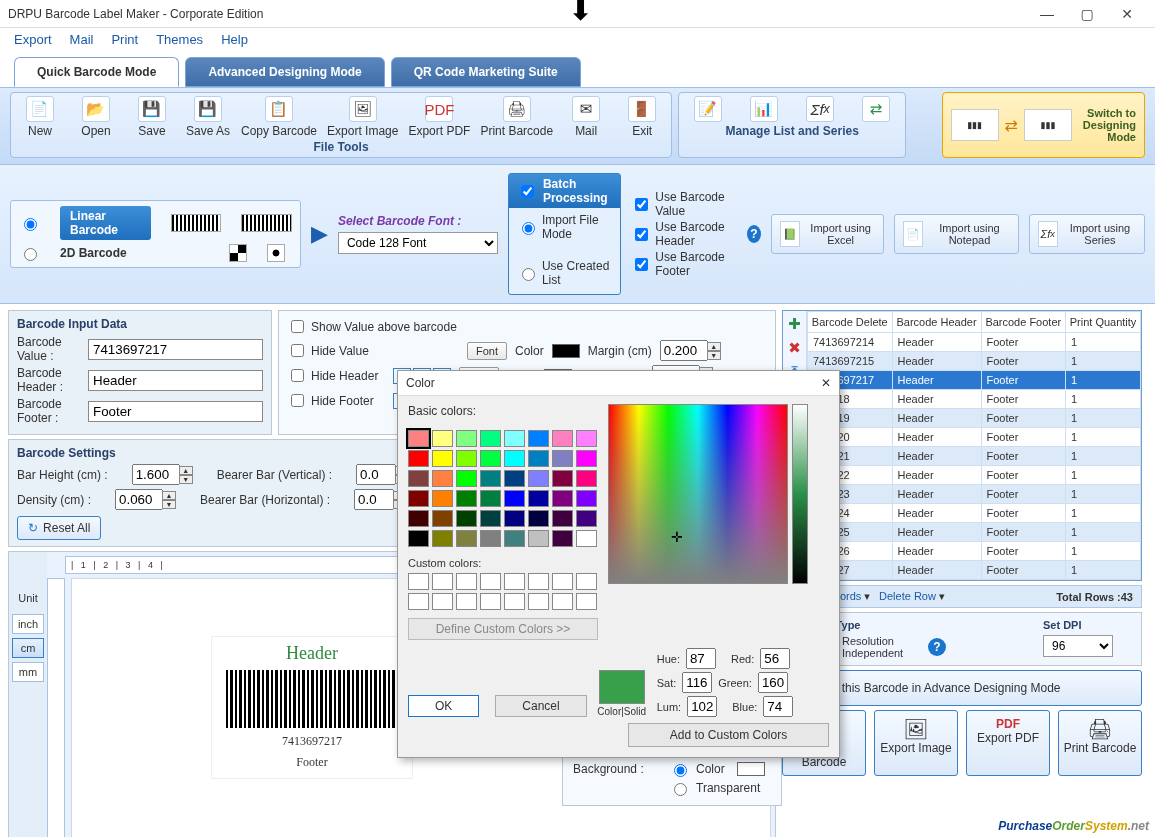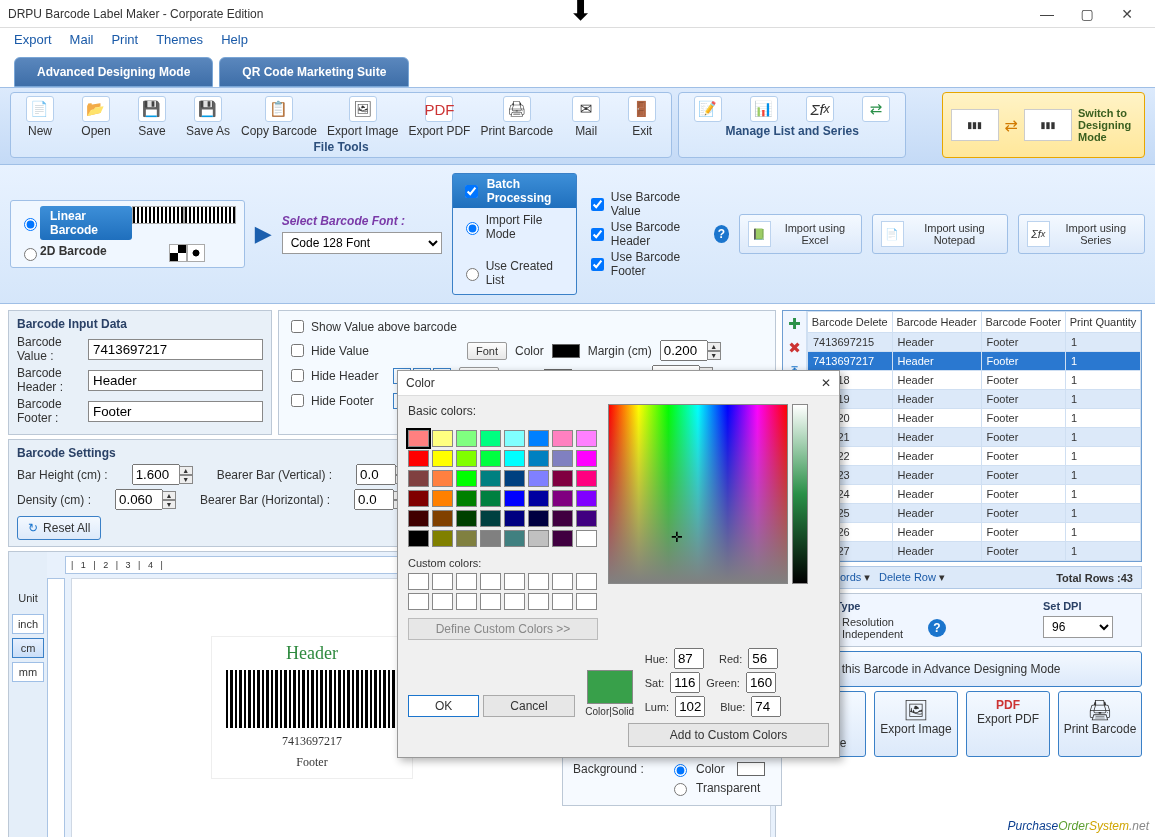--- a/index.html
+++ b/index.html
@@ -15,21 +15,21 @@
 .ribbon { display:flex; gap:6px; padding: 4px 10px 6px; background: linear-gradient(#dceafc,#c4daf6); border-top:1px solid #9fbfe6; border-bottom:1px solid #9fbfe6;}
 .ribgroup { border:1px solid #9fbfe6; background:linear-gradient(#eaf3ff,#d8e8fb); border-radius:4px; display:flex; flex-direction:column; align-items:center; padding:3px 6px; }
 .ribgroup .items { display:flex; gap:10px; align-items:flex-start; }
 .ribitem { display:flex; flex-direction:column; align-items:center; gap:2px; min-width:46px; cursor:pointer; }
 .ribitem .ic { width:28px; height:26px; background:#fff; border:1px solid #b5cfed; border-radius:3px; display:flex; align-items:center; justify-content:center; font-size:15px;}
 .ribgroup .glabel { font-weight:600; color:#2c4f7c; margin-top:2px;}
 .switchbox { border:1px solid #e7a600; background:linear-gradient(#fff3c6,#ffe79a); border-radius:4px; display:flex; align-items:center; gap:6px; padding:4px 8px; cursor:pointer;}
 .switchbox .thumb{width:48px;height:32px;background:#fff;border:1px solid #ccc;display:flex;align-items:center;justify-content:center;font-size:9px;}
 .secondbar { display:flex; gap:10px; padding:8px 10px; background: linear-gradient(#e8f2ff,#d5e6fa); border-bottom:1px solid #9fbfe6; align-items:center;}
 .bgroup { border:1px solid #9fbfe6; background:#f0f7ff; border-radius:3px; padding:5px 8px; display:flex; flex-direction:column; gap:4px;}
-.radiorow { display:flex; gap:0; }
+.radiorow { display:flex; align-items:center; gap:20px; }
 .pill { background:linear-gradient(#3d8fd8,#1f6fbd); color:#fff; padding:3px 10px; border-radius:3px; font-weight:600;}
 .barcodebox { width:62px;height:18px; background:repeating-linear-gradient(90deg,#000 0,#000 2px,#fff 2px,#fff 4px); display:inline-block; border:1px solid #aaa;}
 .brow { display:flex; align-items:center; gap:10px;}
 .fontlabel { color:#7a3aa8; font-weight:700; font-style:italic;}
 select, input[type=text] { border:1px solid #999; padding:2px 4px; font-size:12px; background:#fff;}
 .chkgroup { border:1px solid #3a80c7; background:#e5f0ff; border-radius:3px; padding:0 0 4px; display:flex; flex-direction:column; gap:2px; }
 .chkgroup .hdr { background:linear-gradient(#3d8fd8,#1f6fbd); color:#fff; padding:3px 8px; font-weight:600; display:flex; align-items:center; gap:6px;}
 .chkgroup .body { padding:3px 8px; display:flex; flex-direction:column; gap:18px;}
 .cb { display:flex; align-items:center; gap:4px;}
 .impbtn { border:1px solid #9fbfe6; background:linear-gradient(#f4f9ff,#dce9fa); border-radius:3px; padding:6px 8px; display:flex; align-items:center; gap:6px; cursor:pointer; font-size:11px; text-align:center;}
@@ -108,21 +108,21 @@
 .gridfoot{background:#dce9f9; border:1px solid #b0c8e5; padding:4px 8px; display:flex; justify-content:space-between; align-items:center; font-size:11px;}
 .gridfoot .lnk{color:#1a5aa8; cursor:pointer;}
 .imgtype{border:1px solid #bcc8d6; background:#f0f6ff; padding:6px 8px; display:flex; gap:8px;}
 .imgtype .sec{border:0; flex:1;}
 .imgtype .sect{font-weight:700; color:#2a4166; font-size:11px; margin-bottom:4px;}
 .advbtn{border:1px solid #3a80c7; background:linear-gradient(#f4f9ff,#dce9fa); padding:8px; display:flex; align-items:center; gap:8px; cursor:pointer; border-radius:3px;}
 .advbtn .chk{width:18px;height:18px;background:#1b75cd;border-radius:50%;color:#fff;display:flex;align-items:center;justify-content:center;font-size:11px;}
 .btnrow{display:flex; gap:8px;}
 .bigbtn{flex:1; border:1px solid #3a80c7; background:linear-gradient(#f4f9ff,#dce9fa); padding:6px 4px; text-align:center; border-radius:3px; cursor:pointer;}
 .bigbtn .ic{font-size:20px; display:block;}
-.watermark{position:fixed; right:6px; bottom:4px; font-style:italic; font-weight:400;}
+.watermark{position:fixed; right:6px; bottom:4px; font-style:italic; font-weight:700;}
 .watermark .p{color:#0b3e8f;}.watermark .o{color:#5b9e2f;}.watermark .s{color:#cfa400;}.watermark .n{color:#888;}
 </style>
 </head>
 <body>
 
 <div class="titlebar">
   <span class="title">DRPU Barcode Label Maker - Corporate Edition</span>
   <span class="winbtn">—</span>
   <span class="winbtn">▢</span>
   <span class="winbtn">✕</span>
@@ -130,20 +130,21 @@
 
 <div class="menubar">
   <span>Export</span>
   <span>Mail</span>
   <span>Print</span>
   <span>Themes</span>
   <span>Help</span>
 </div>
 
 <div class="tabrow">
+  <div class="tab active">Quick Barcode Mode</div>
   <div class="tab">Advanced Designing Mode</div>
   <div class="tab">QR Code Marketing Suite</div>
 </div>
 
 <div class="ribbon">
   <div class="ribgroup">
     <div class="items">
       <div class="ribitem">
           <div class="ic">📄</div>
           <span>New</span>
@@ -202,21 +203,21 @@
           <div class="ic" style="color:#2a9048">⇄</div>
         </div>
     </div>
     <div class="glabel">Manage List and Series</div>
   </div>
   <div style="flex:1"></div>
   <div class="switchbox">
     <div class="thumb">▮▮▮</div>
     <span style="color:#d17a00;font-size:16px">⇄</span>
     <div class="thumb">▮▮▮</div>
-    <span style="font-weight:700;color:#3a5f1f;text-align:left;font-size:11px;width:58px">Switch to Designing Mode</span>
+    <span style="font-weight:700;color:#3a5f1f;text-align:right;font-size:11px;width:58px">Switch to Designing Mode</span>
   </div>
 </div>
 
 <div class="secondbar">
   <div class="bgroup">
     <div class="radiorow">
       <input type="radio" checked="" style="">
       <span class="pill">Linear Barcode</span>
       <span class="barcodebox"></span>
       <span class="barcodebox"></span>
@@ -446,20 +447,26 @@
         <table>
           <thead>
               <tr>
             <th>Barcode Delete</th>
             <th>Barcode Header</th>
             <th>Barcode Footer</th>
             <th>Print Quantity</th>
           </tr>
             </thead>
           <tbody id="gridbody">
+              <tr>
+                <td>7413697214</td>
+                <td>Header</td>
+                <td>Footer</td>
+                <td>1</td>
+              </tr>
               <tr class="alt">
                 <td>7413697215</td>
                 <td>Header</td>
                 <td>Footer</td>
                 <td>1</td>
               </tr>
               <tr class="sel">
                 <td>7413697217</td>
                 <td>Header</td>
                 <td>Footer</td>
@@ -643,21 +650,21 @@
       <div class="defbtn">Define Custom Colors &gt;&gt;</div>
     </div>
     <div style="display:flex">
       <div class="gradarea">
           <span class="cross">✛</span>
         </div>
       <div class="lumslider"></div>
     </div>
   </div>
   <div style="display:flex;padding:0 10px 6px;gap:10px;align-items:flex-end">
-    <div style="display:flex;gap:4px">
+    <div style="display:flex;gap:16px">
       <span class="dlgbtn">OK</span>
       <span class="plainbtn">Cancel</span>
     </div>
     <div style="flex:0 0 50px;text-align:center">
       <div style="width:46px;height:34px;background:#38a04a;border:1px solid #888;margin:0 auto 2px"></div>
       <div style="font-size:10px">Color|Solid</div>
     </div>
     <div style="display:flex;flex-direction:column;gap:3px;font-size:11px">
       <div class="hslrow"><span>Hue:</span><input value="87" style=""> &nbsp;<span>Red:</span><input value="56" style=""></div>
       <div class="hslrow">

